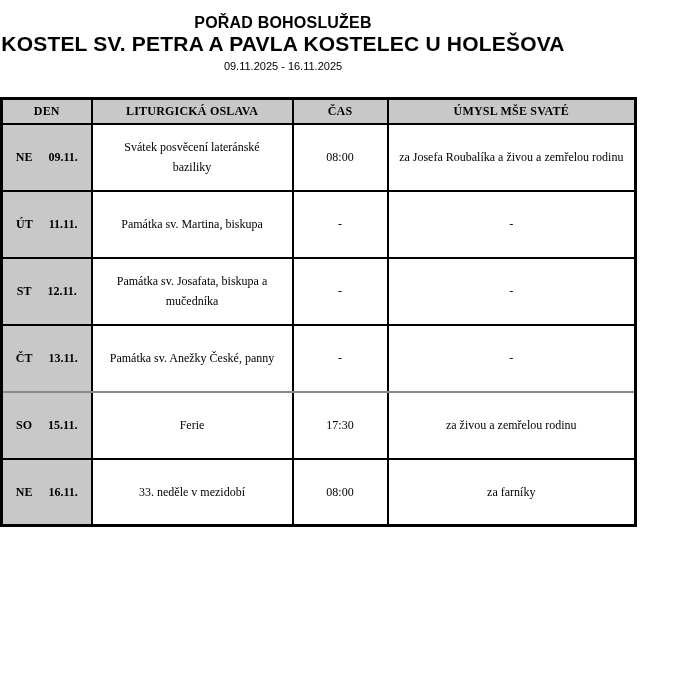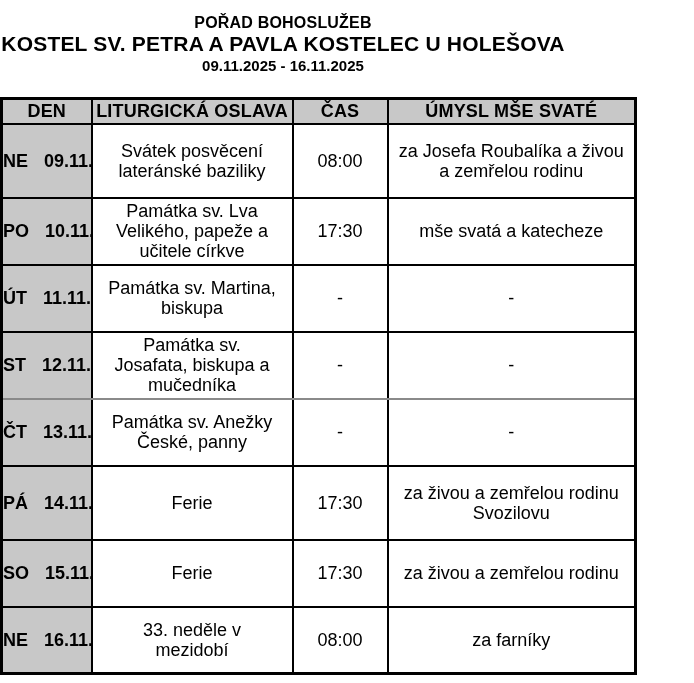--- a/index.html
+++ b/index.html
@@ -22,42 +22,43 @@
   .doc-header{ text-align:center; padding-top:12px; }
   .title{
     font-size:16px; font-weight:bold; line-height:21px;
     letter-spacing:0.2px;
   }
   .subtitle{
     font-size:21px; font-weight:bold; line-height:21px;
     letter-spacing:0.2px;
   }
   .daterange{
-    font-size:15px; font-weight:bold; line-height:20px; margin-top:2px;
+    font-size:11px; font-weight:normal; line-height:20px; margin-top:2px;
   }
 
   
   table.schedule{
     margin:21px auto 0 auto;
     width:634px;
     border-collapse:collapse;
     table-layout:fixed;
     border:3px solid var(--border);
   }
   col.c-day{ width:90px; }
   col.c-feast{ width:201px; }
   col.c-time{ width:95px; }
   col.c-intention{ width:248px; }
 
   th, td{
     border:2px solid var(--border);
     text-align:center;
     vertical-align:middle;
-    font-size:18px;
+    font-size:12px;
     line-height:20px;
+    font-family:Liberation Serif, serif;
   }
   thead tr{ height:25px; }
   thead th{
     background:var(--shade);
     font-weight:bold;
     letter-spacing:0.2px;
   }
   tbody tr{ height:67px; }
 
   td.day{
@@ -101,48 +102,36 @@
       </tr>
     </thead>
     <tbody>
         <tr>
     <td class="day"><span class="day-abbr">NE</span><span class="day-date">09.11.</span></td>
     <td class="feast">Svátek posvěcení lateránské baziliky</td>
     <td class="time">08:00</td>
     <td class="intention">za Josefa Roubalíka a živou a zemřelou rodinu</td>
   </tr>
         <tr>
-    <td class="day"><span class="day-abbr">PO</span><span class="day-date">10.11.</span></td>
-    <td class="feast">Památka sv. Lva Velikého, papeže a učitele církve</td>
-    <td class="time">17:30</td>
-    <td class="intention">mše svatá a katecheze</td>
-  </tr>
-        <tr>
     <td class="day"><span class="day-abbr">ÚT</span><span class="day-date">11.11.</span></td>
     <td class="feast">Památka sv. Martina, biskupa</td>
     <td class="time">-</td>
     <td class="intention">-</td>
   </tr>
         <tr>
     <td class="day"><span class="day-abbr">ST</span><span class="day-date">12.11.</span></td>
     <td class="feast">Památka sv. Josafata, biskupa a mučedníka</td>
     <td class="time">-</td>
     <td class="intention">-</td>
   </tr>
         <tr>
     <td class="day"><span class="day-abbr">ČT</span><span class="day-date">13.11.</span></td>
     <td class="feast">Památka sv. Anežky České, panny</td>
     <td class="time">-</td>
     <td class="intention">-</td>
-  </tr>
-        <tr>
-    <td class="day"><span class="day-abbr">PÁ</span><span class="day-date">14.11.</span></td>
-    <td class="feast">Ferie</td>
-    <td class="time">17:30</td>
-    <td class="intention">za živou a zemřelou rodinu Svozilovu</td>
   </tr>
         <tr>
     <td class="day"><span class="day-abbr">SO</span><span class="day-date">15.11.</span></td>
     <td class="feast">Ferie</td>
     <td class="time">17:30</td>
     <td class="intention">za živou a zemřelou rodinu</td>
   </tr>
         <tr>
     <td class="day"><span class="day-abbr">NE</span><span class="day-date">16.11.</span></td>
     <td class="feast">33. neděle v mezidobí</td>

